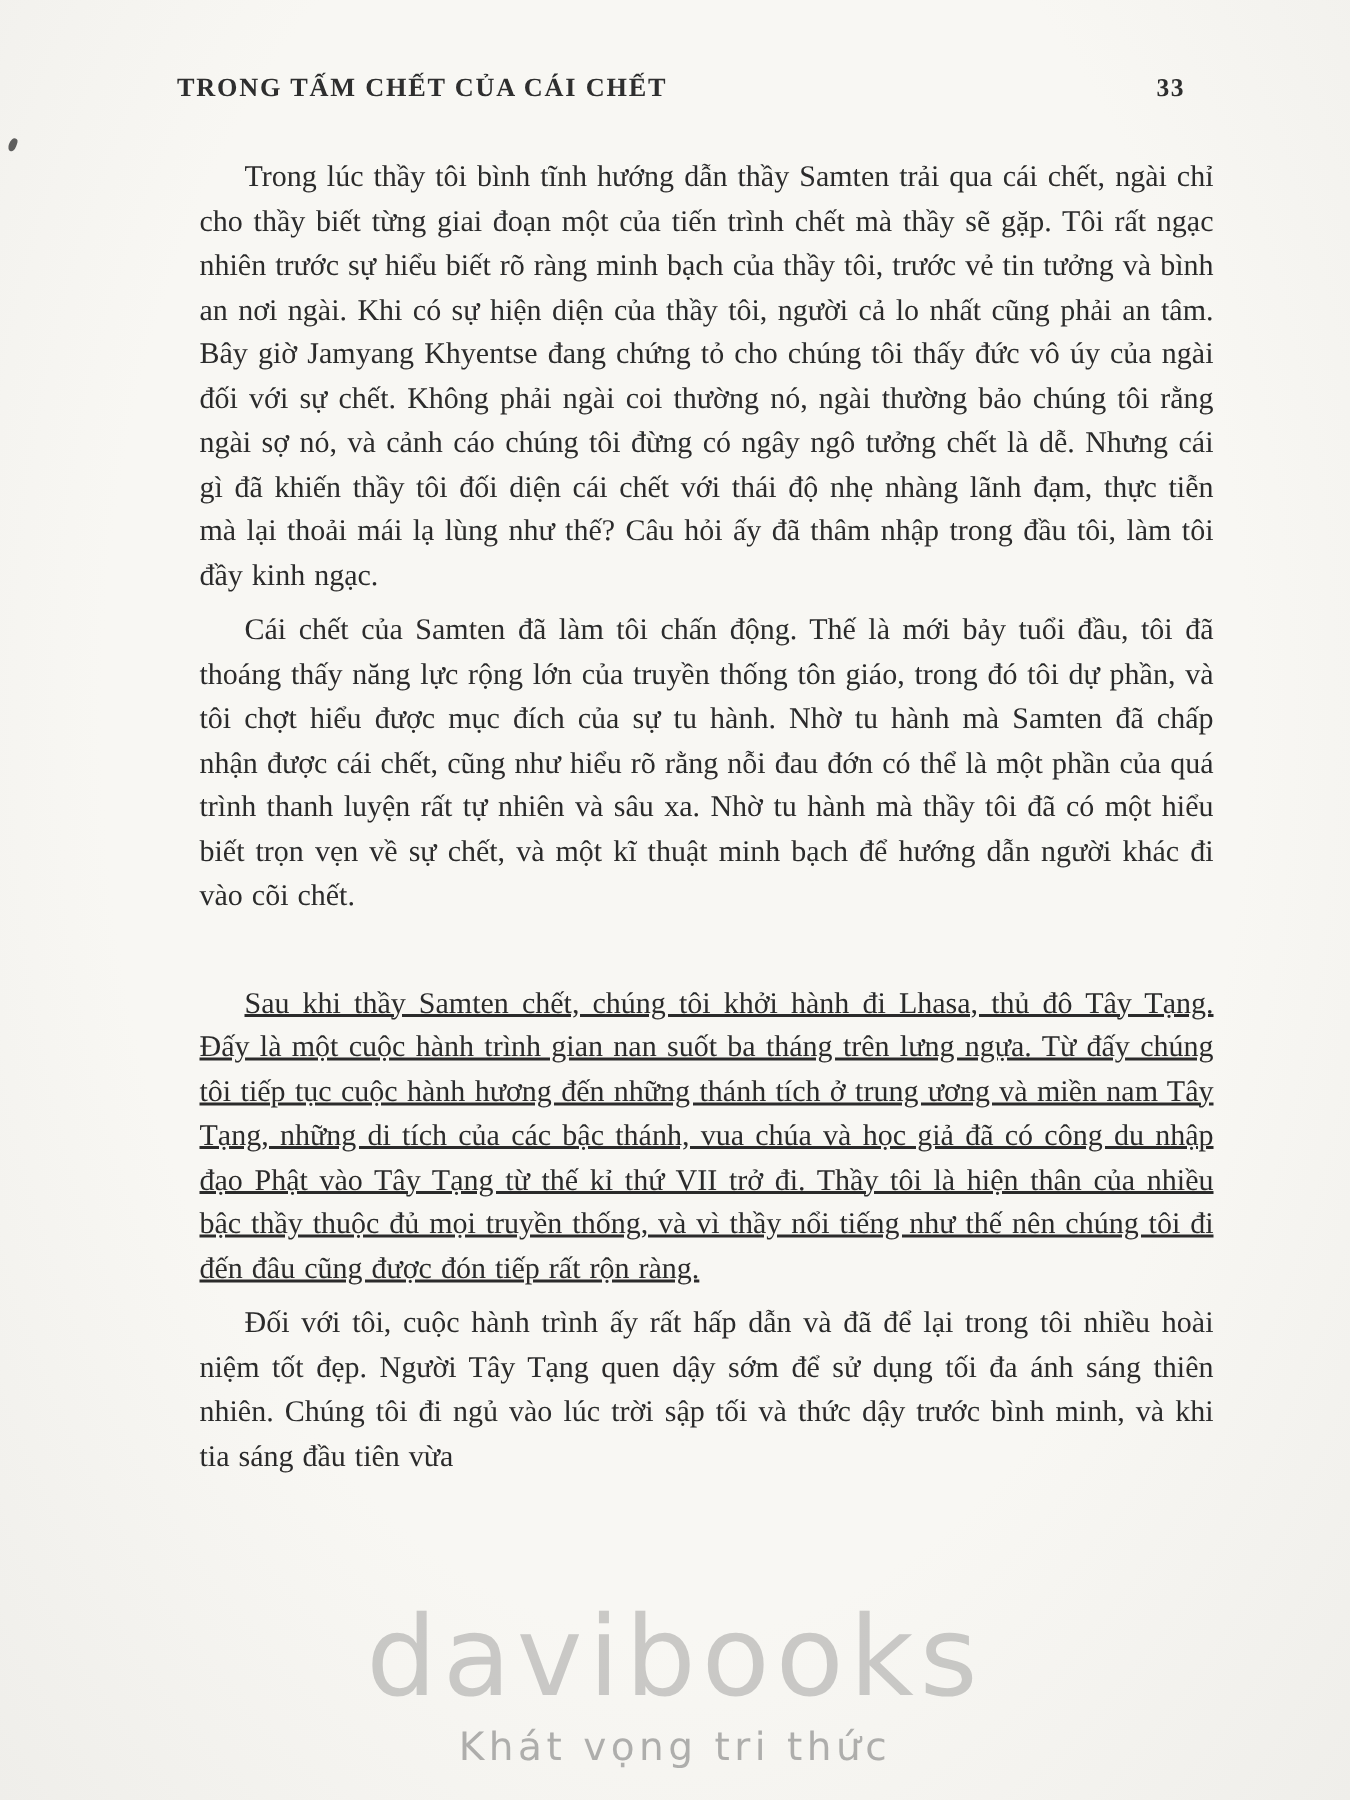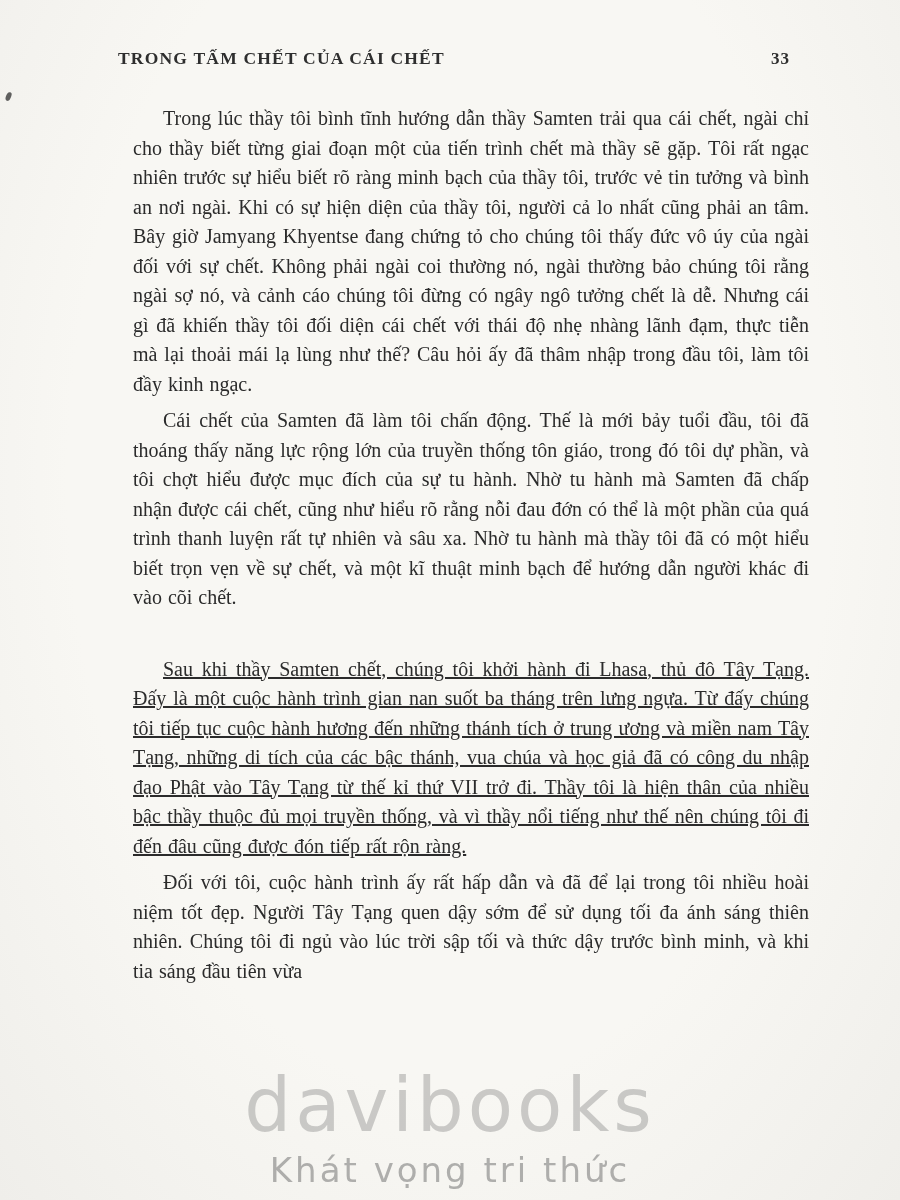--- a/index.html
+++ b/index.html
@@ -90,21 +90,21 @@
 
   .watermark-logo {
     font-size: 74px;
     font-weight: 400;
     letter-spacing: 4px;
     color: rgba(125, 125, 125, 0.38);
   }
 
   .watermark-slogan {
     margin-top: 2px;
-    font-size: 34px;
+    font-size: 26px;
     letter-spacing: 3px;
     color: rgba(115, 115, 115, 0.55);
   }
 </style>
 </head>
 <body>
 
 <div class="page">
 
   <div class="scan-artifact"></div>

